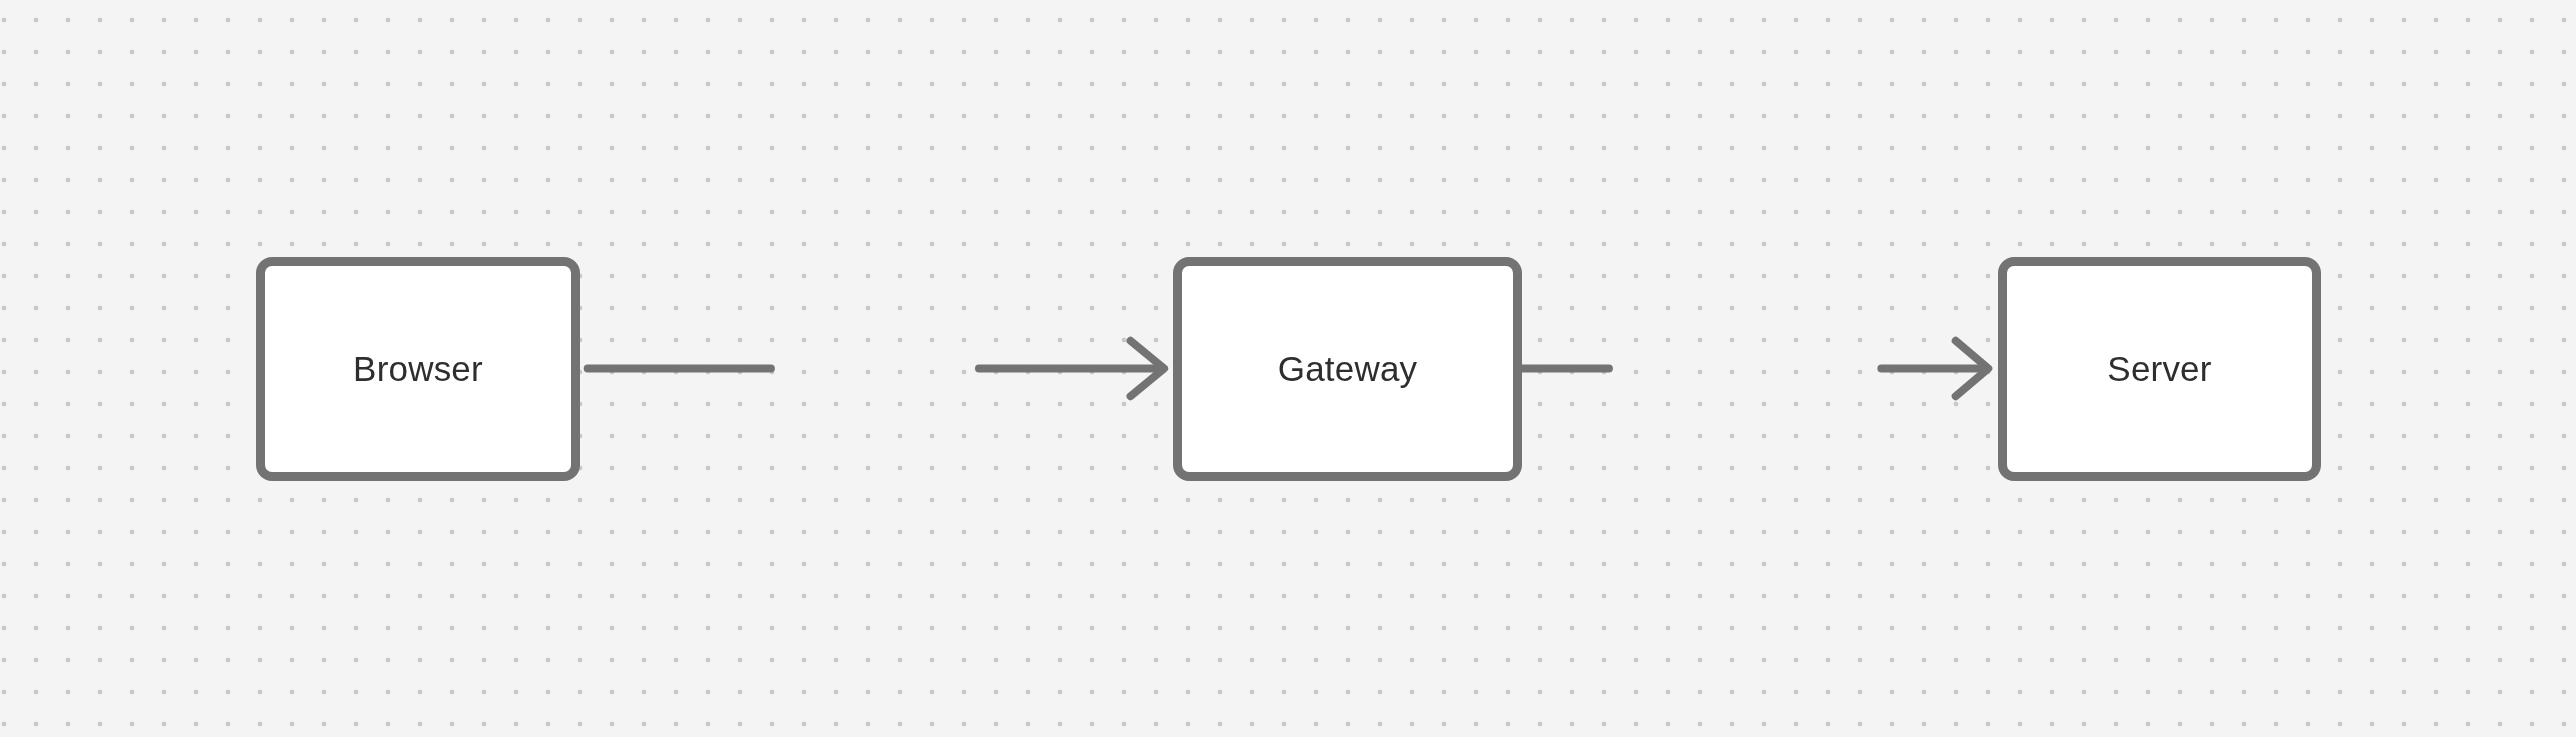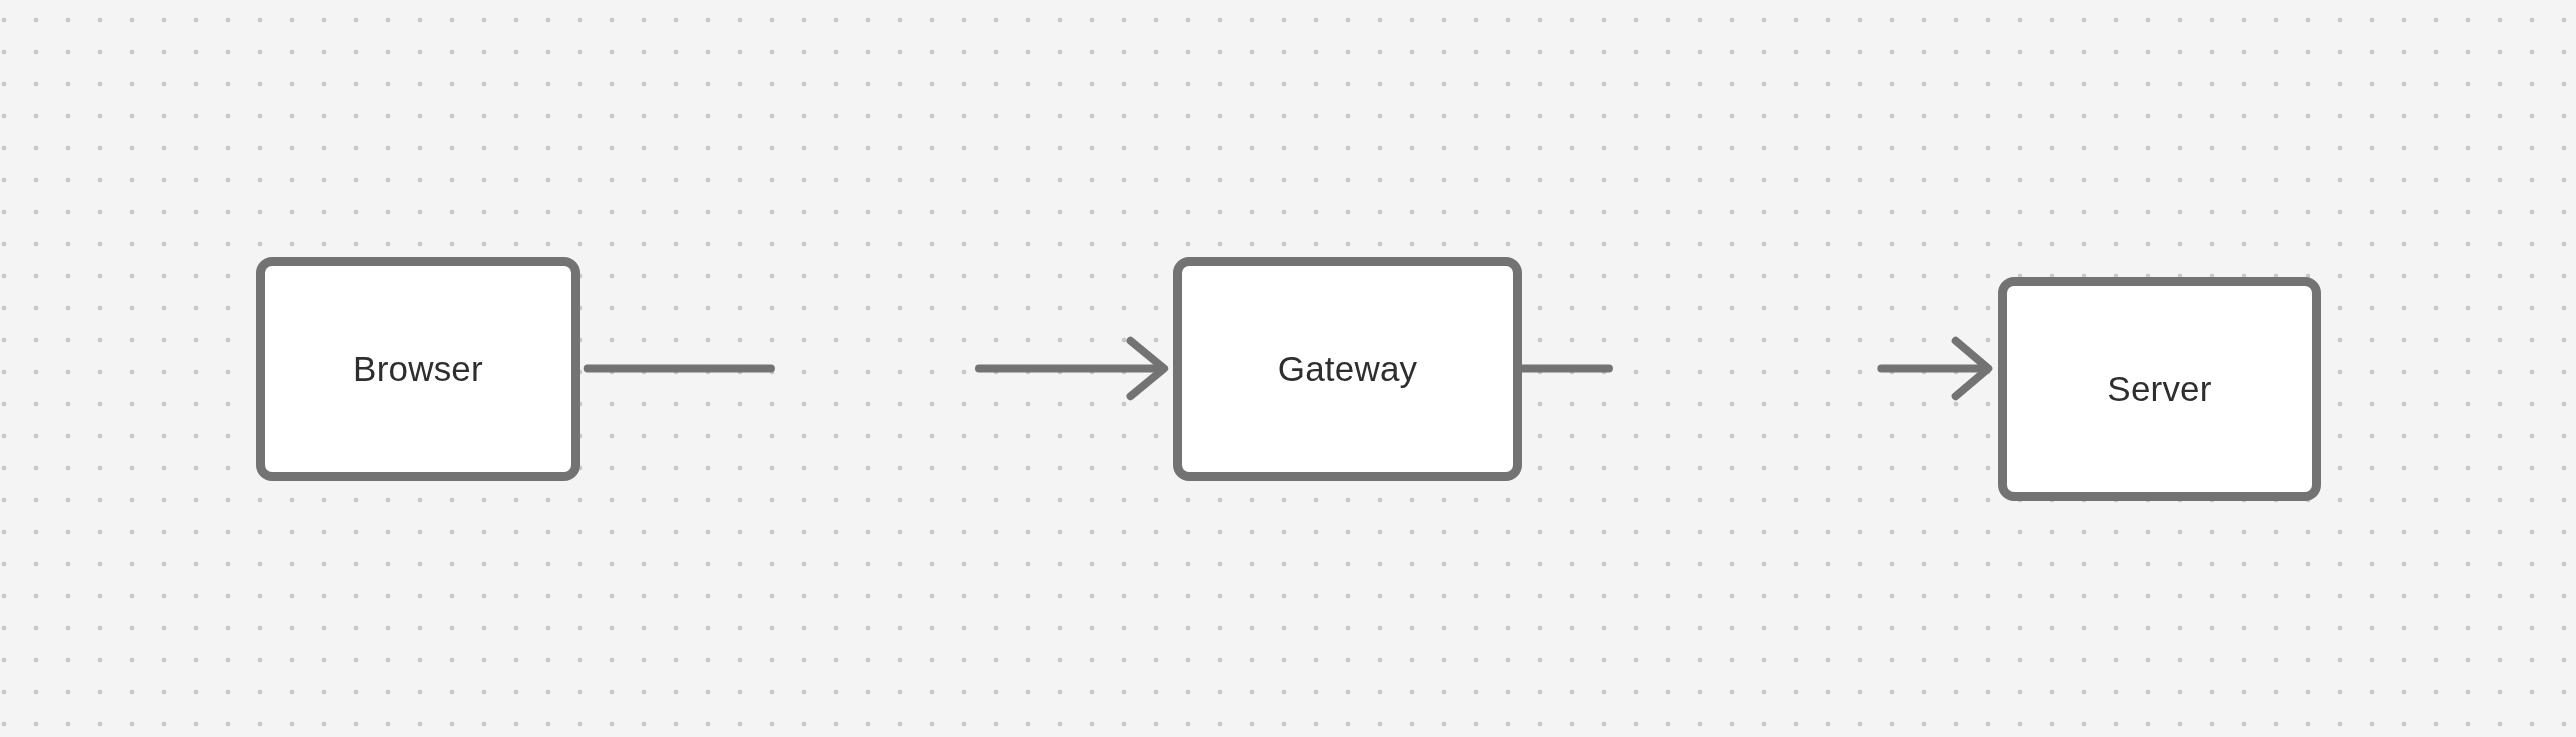--- a/index.html
+++ b/index.html
@@ -57,21 +57,21 @@
     transform: translate(-50%, -50%);
     font-size: 32px;
     line-height: 47px;
     color: var(--text);
     text-align: center;
     white-space: nowrap;
   }
   .edge-label span { display: block; }
   .node-browser { left: 256px; top: 257px; width: 324px; height: 224px; }
   .node-gateway { left: 1173px; top: 257px; width: 349px; height: 224px; }
-  .node-server  { left: 1998px; top: 257px; width: 323px; height: 224px; margin-top: 20px; }
+  .node-server  { left: 1998px; top: 257px; width: 323px; height: 224px; }
   .edge-label-1 { left: 876px;  top: 370px; }
   .edge-label-2 { left: 1748px; top: 371px; }
 </style>
 </head>
 <body>
 
 <div class="canvas">
 
   <svg class="connector-layer" viewBox="0 0 2600 744" xmlns="http://www.w3.org/2000/svg">
 

